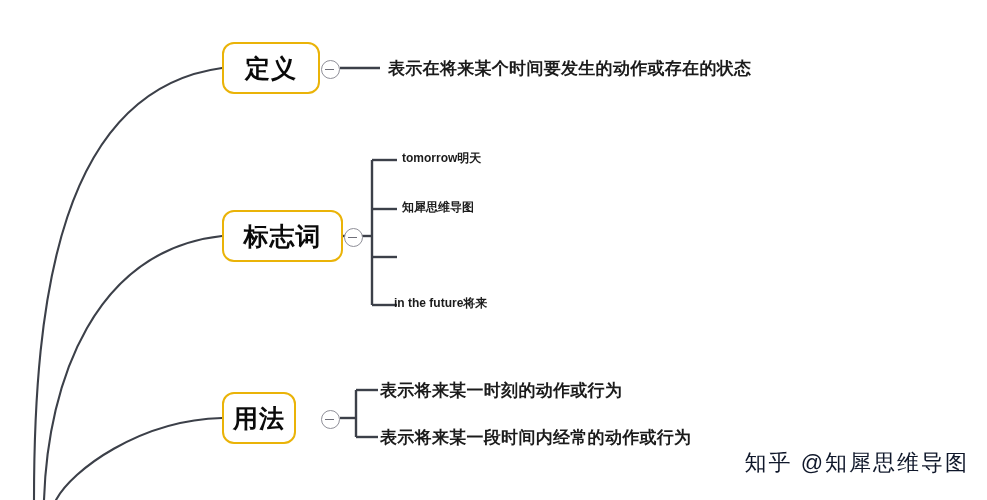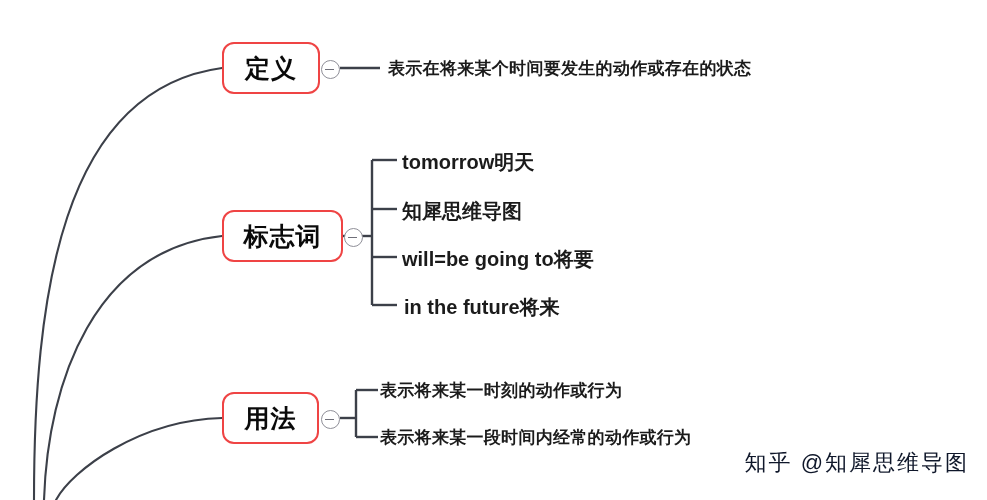--- a/index.html
+++ b/index.html
@@ -21,21 +21,21 @@
     top: 0;
     width: 987px;
     height: 500px;
     pointer-events: none;
   }
 
   
   .node {
     position: absolute;
     box-sizing: border-box;
-    border: 2px solid #ef4444;
+    border: 2px solid #eab308;
     border-radius: 12px;
     background: #ffffff;
     display: flex;
     align-items: center;
     justify-content: center;
     z-index: 3;
   }
   .node-label {
     font-size: 25px;
     font-weight: bold;
@@ -62,21 +62,21 @@
     top: 50%;
     width: 9px;
     height: 1.4px;
     margin-top: -0.7px;
     background: #6f6f79;
   }
 
   
   .leaf {
     position: absolute;
-    font-size: 20px;
+    font-size: 12px;
     font-weight: bold;
     color: #1b1b1b;
     white-space: nowrap;
     line-height: 1;
     z-index: 3;
   }
   .leaf-cn {
     font-size: 17px;
     letter-spacing: 0.3px;
   }
@@ -134,24 +134,23 @@
 
   <div class="leaf leaf-cn" style="left:388px; top:60px;">表示在将来某个时间要发生的动作或存在的状态</div>
 
   <div class="node" style="left:222px; top:210px; width:121px; height:52px;">
     <span class="node-label">标志词</span>
   </div>
   <div class="collapse-toggle" style="left:344px; top:228px;"></div>
 
   <div class="leaf" style="left:402px; top:152px;">tomorrow明天</div>
   <div class="leaf" style="left:402px; top:201px;">知犀思维导图</div>
-  <div class="leaf" style="left:402px; top:249px;">will=be going to将要</div>
-  <div class="leaf" style="left:404px; top:297px;">in the future将来</div>
+  <div class="leaf" style="left:394px; top:297px;">in the future将来</div>
 
-  <div class="node" style="left:222px; top:392px; width:97px; height:52px;">
+  <div class="node" style="left:222px; top:392px; width:74px; height:52px;">
     <span class="node-label">用法</span>
   </div>
   <div class="collapse-toggle" style="left:321px; top:410px;"></div>
 
   <div class="leaf leaf-cn" style="left:380px; top:382px;">表示将来某一时刻的动作或行为</div>
   <div class="leaf leaf-cn" style="left:380px; top:429px;">表示将来某一段时间内经常的动作或行为</div>
 
   <div class="watermark">知乎 @知犀思维导图</div>
 
 </div>

